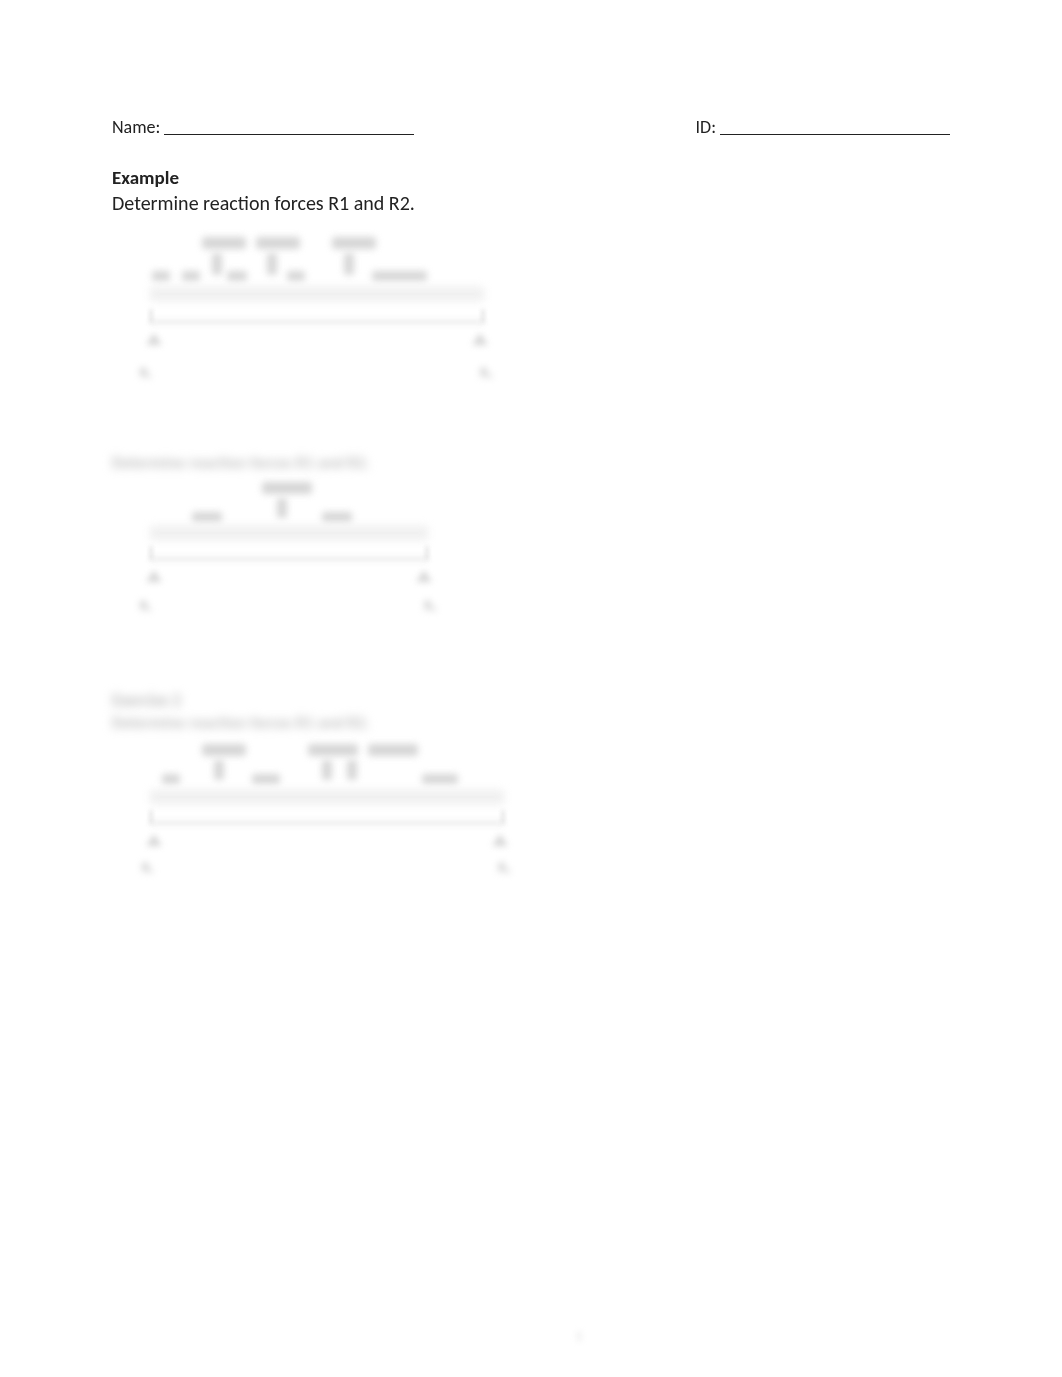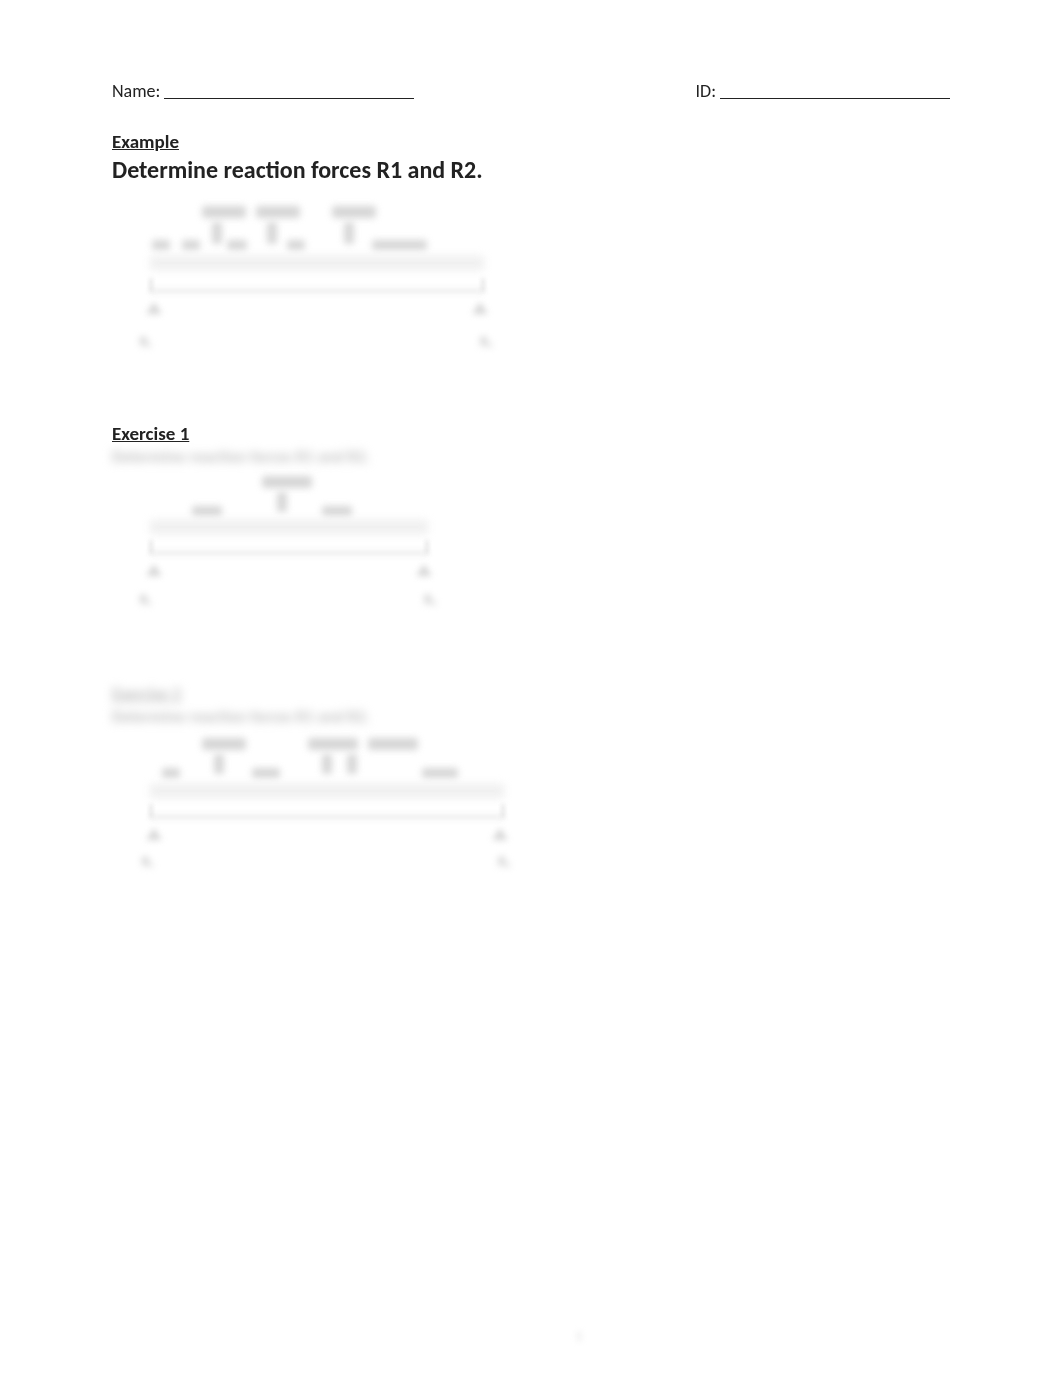--- a/index.html
+++ b/index.html
@@ -8,20 +8,21 @@
       width: 1062px;
       height: 1377px;
       background: #ffffff;
       font-family: Calibri, "Segoe UI", Arial, sans-serif;
       color: #222;
       position: relative;
     }
 
     .page {
       padding: 80px 112px 60px 112px;
+      margin-top: 36px;
     }
 
     .header-row {
       display: flex;
       justify-content: space-between;
       font-size: 18px;
       color: #222;
       margin-bottom: 28px;
     }
 
@@ -44,26 +45,25 @@
 
     .lecture {
       font-size: 19px;
       font-weight: 700;
       margin-bottom: 24px;
     }
 
     .section-heading {
       font-size: 19px;
       font-weight: 700;
-      text-decoration: underline;
     }
 
     .instruction {
-      font-size: 24px;
-      font-weight: 700;
+      font-size: 20px;
+      font-weight: 400;
       margin-top: 2px;
       margin-bottom: 18px;
     }
 
     .section-block { margin-bottom: 40px; }
 
     
     .diagram {
       position: relative;
       margin-left: 10px;
@@ -192,21 +192,20 @@
 
       <div class="support" style="left:24px; top:100px;"></div>
       <div class="support" style="right:14px; top:100px;"></div>
 
       <div class="r-label" style="left:18px; top:132px;">R₁</div>
       <div class="r-label" style="right:10px; top:132px;">R₂</div>
     </div>
   </div>
 
   <div class="section-block">
-    <div class="section-heading">Exercise 1</div>
     <div class="blurred-caption">Determine reaction forces R1 and R2.</div>
 
     <div class="diagram diagram-2">
       <div class="small-blob" style="left:140px; top:2px; width:50px; height:12px;"></div>
       <div class="small-blob" style="left:155px; top:18px; width:10px; height:20px;"></div>
 
       <div class="small-blob" style="left:70px; top:32px; width:30px; height:10px;"></div>
       <div class="small-blob" style="left:200px; top:32px; width:30px; height:10px;"></div>
 
       <div class="beam" style="top:46px; height:14px; right:24px;"></div>

